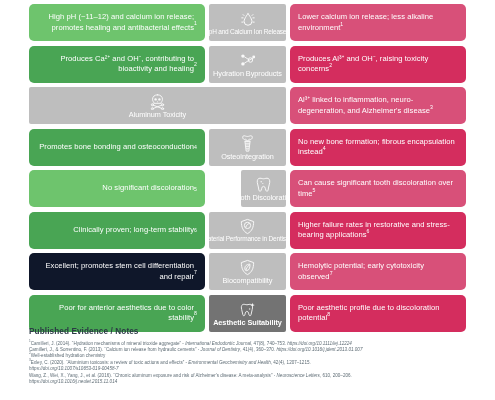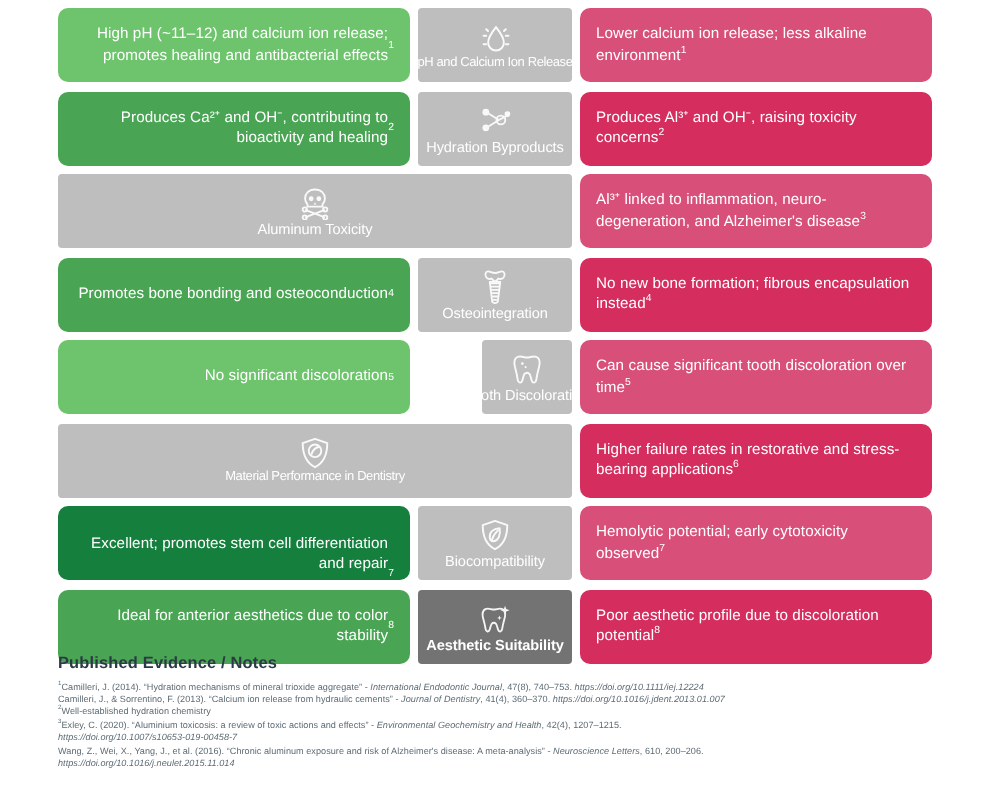--- a/index.html
+++ b/index.html
@@ -171,56 +171,60 @@
       <circle cx="10" cy="10.6" r=".8" fill="#ffffff" stroke="none"></circle>
     </svg>
           </div>
           <div class="catlabel">Tooth Discoloration</div>
         </div>
         <div class="con" style="background: rgb(216, 80, 121);">
           <div><span>Can cause significant tooth discoloration over time</span><sup>5</sup></div>
         </div>
       </div>
       <div class="row">
+        <div class="pro" style="background: rgb(73, 165, 84);">
+          <span>Clinically proven; long-term stability</span>
+          <sup>6</sup>
+        </div>
         <div class="cat" style="background: rgb(190, 190, 190);">
           <div class="glyph">
             <svg width="15" height="17" viewBox="0 0 22 24" fill="none" stroke="#ffffff" stroke-width="1.4" stroke-linejoin="round">
       <path d="M11 1.6 L20 4.8 C20 13 17.6 19 11 22.4 C4.4 19 2 13 2 4.8 Z"></path>
       <circle cx="11" cy="10.4" r="4.6"></circle>
       <path d="M8.6 12.6 C9.6 9.6 11.6 8 13.6 7.6" stroke-linecap="round"></path>
     </svg>
           </div>
           <div class="catlabel tight">Material Performance in Dentistry</div>
         </div>
         <div class="con" style="background: rgb(212, 45, 94);">
           <div><span>Higher failure rates in restorative and stress-bearing applications</span><sup>6</sup></div>
         </div>
       </div>
       <div class="row">
-        <div class="pro" style="background: #15803d; align-items: flex-end;">
+        <div class="pro" style="background: #0f172a;">
           <span>Excellent; promotes stem cell differentiation and repair</span>
           <sup>7</sup>
         </div>
         <div class="cat" style="background: rgb(190, 190, 190); text-align: right;">
           <div class="glyph">
             <svg width="15" height="17" viewBox="0 0 22 24" fill="none" stroke="#ffffff" stroke-width="1.4" stroke-linejoin="round">
       <path d="M11 1.6 L20 4.8 C20 13 17.6 19 11 22.4 C4.4 19 2 13 2 4.8 Z"></path>
       <path d="M14.4 7 C9.6 7.4 6.6 10 7.2 14.2 C7.4 15.8 8.6 16.8 10 16.6 C13.6 16 15.2 11.6 14.4 7 Z"></path>
       <path d="M13.2 8.6 C11 10.6 9.4 13 8.6 15.8" stroke-linecap="round"></path>
     </svg>
           </div>
           <div class="catlabel">Biocompatibility</div>
         </div>
         <div class="con" style="background: rgb(216, 80, 121);">
           <div><span>Hemolytic potential; early cytotoxicity observed</span><sup>7</sup></div>
         </div>
       </div>
       <div class="row">
         <div class="pro" style="background: rgb(73, 165, 84);">
-          <span>Ideal for anterior aesthetics due to color stability</span>
+          <span>Poor for anterior aesthetics due to color stability</span>
           <sup>8</sup>
         </div>
         <div class="cat" style="background: #737373; font-weight: bold;">
           <div class="glyph">
             <svg width="16" height="17" viewBox="0 0 24 24" fill="none" stroke="#ffffff" stroke-width="1.4" stroke-linejoin="round">
       <path d="M4 4.6 C1.8 5.8 1.6 9 2.5 12 C3.2 14.5 3.8 17 4.2 19.6 C4.5 21.7 6.6 22 7.2 20.1 C7.8 18.5 8.1 16.5 8.8 15.6 C9.7 14.5 11.1 14.5 12 15.6 C12.7 16.5 13 18.5 13.6 20.1 C14.2 22 16.3 21.7 16.6 19.6 C17 17 17.6 14.5 18.3 12 C19.2 9 19 5.8 16.8 4.6 C14.5 3.5 12.7 4.9 10.4 4.9 C8.1 4.9 6.3 3.5 4 4.6 Z"></path>
       <path d="M18.8 2 L19.7 4.5 L22.2 5.4 L19.7 6.3 L18.8 8.8 L17.9 6.3 L15.4 5.4 L17.9 4.5 Z" fill="#ffffff" stroke="none"></path>
       <path d="M14.6 9.4 L15.1 10.7 L16.4 11.2 L15.1 11.7 L14.6 13 L14.1 11.7 L12.8 11.2 L14.1 10.7 Z" fill="#ffffff" stroke="none"></path>
     </svg>
           </div>

